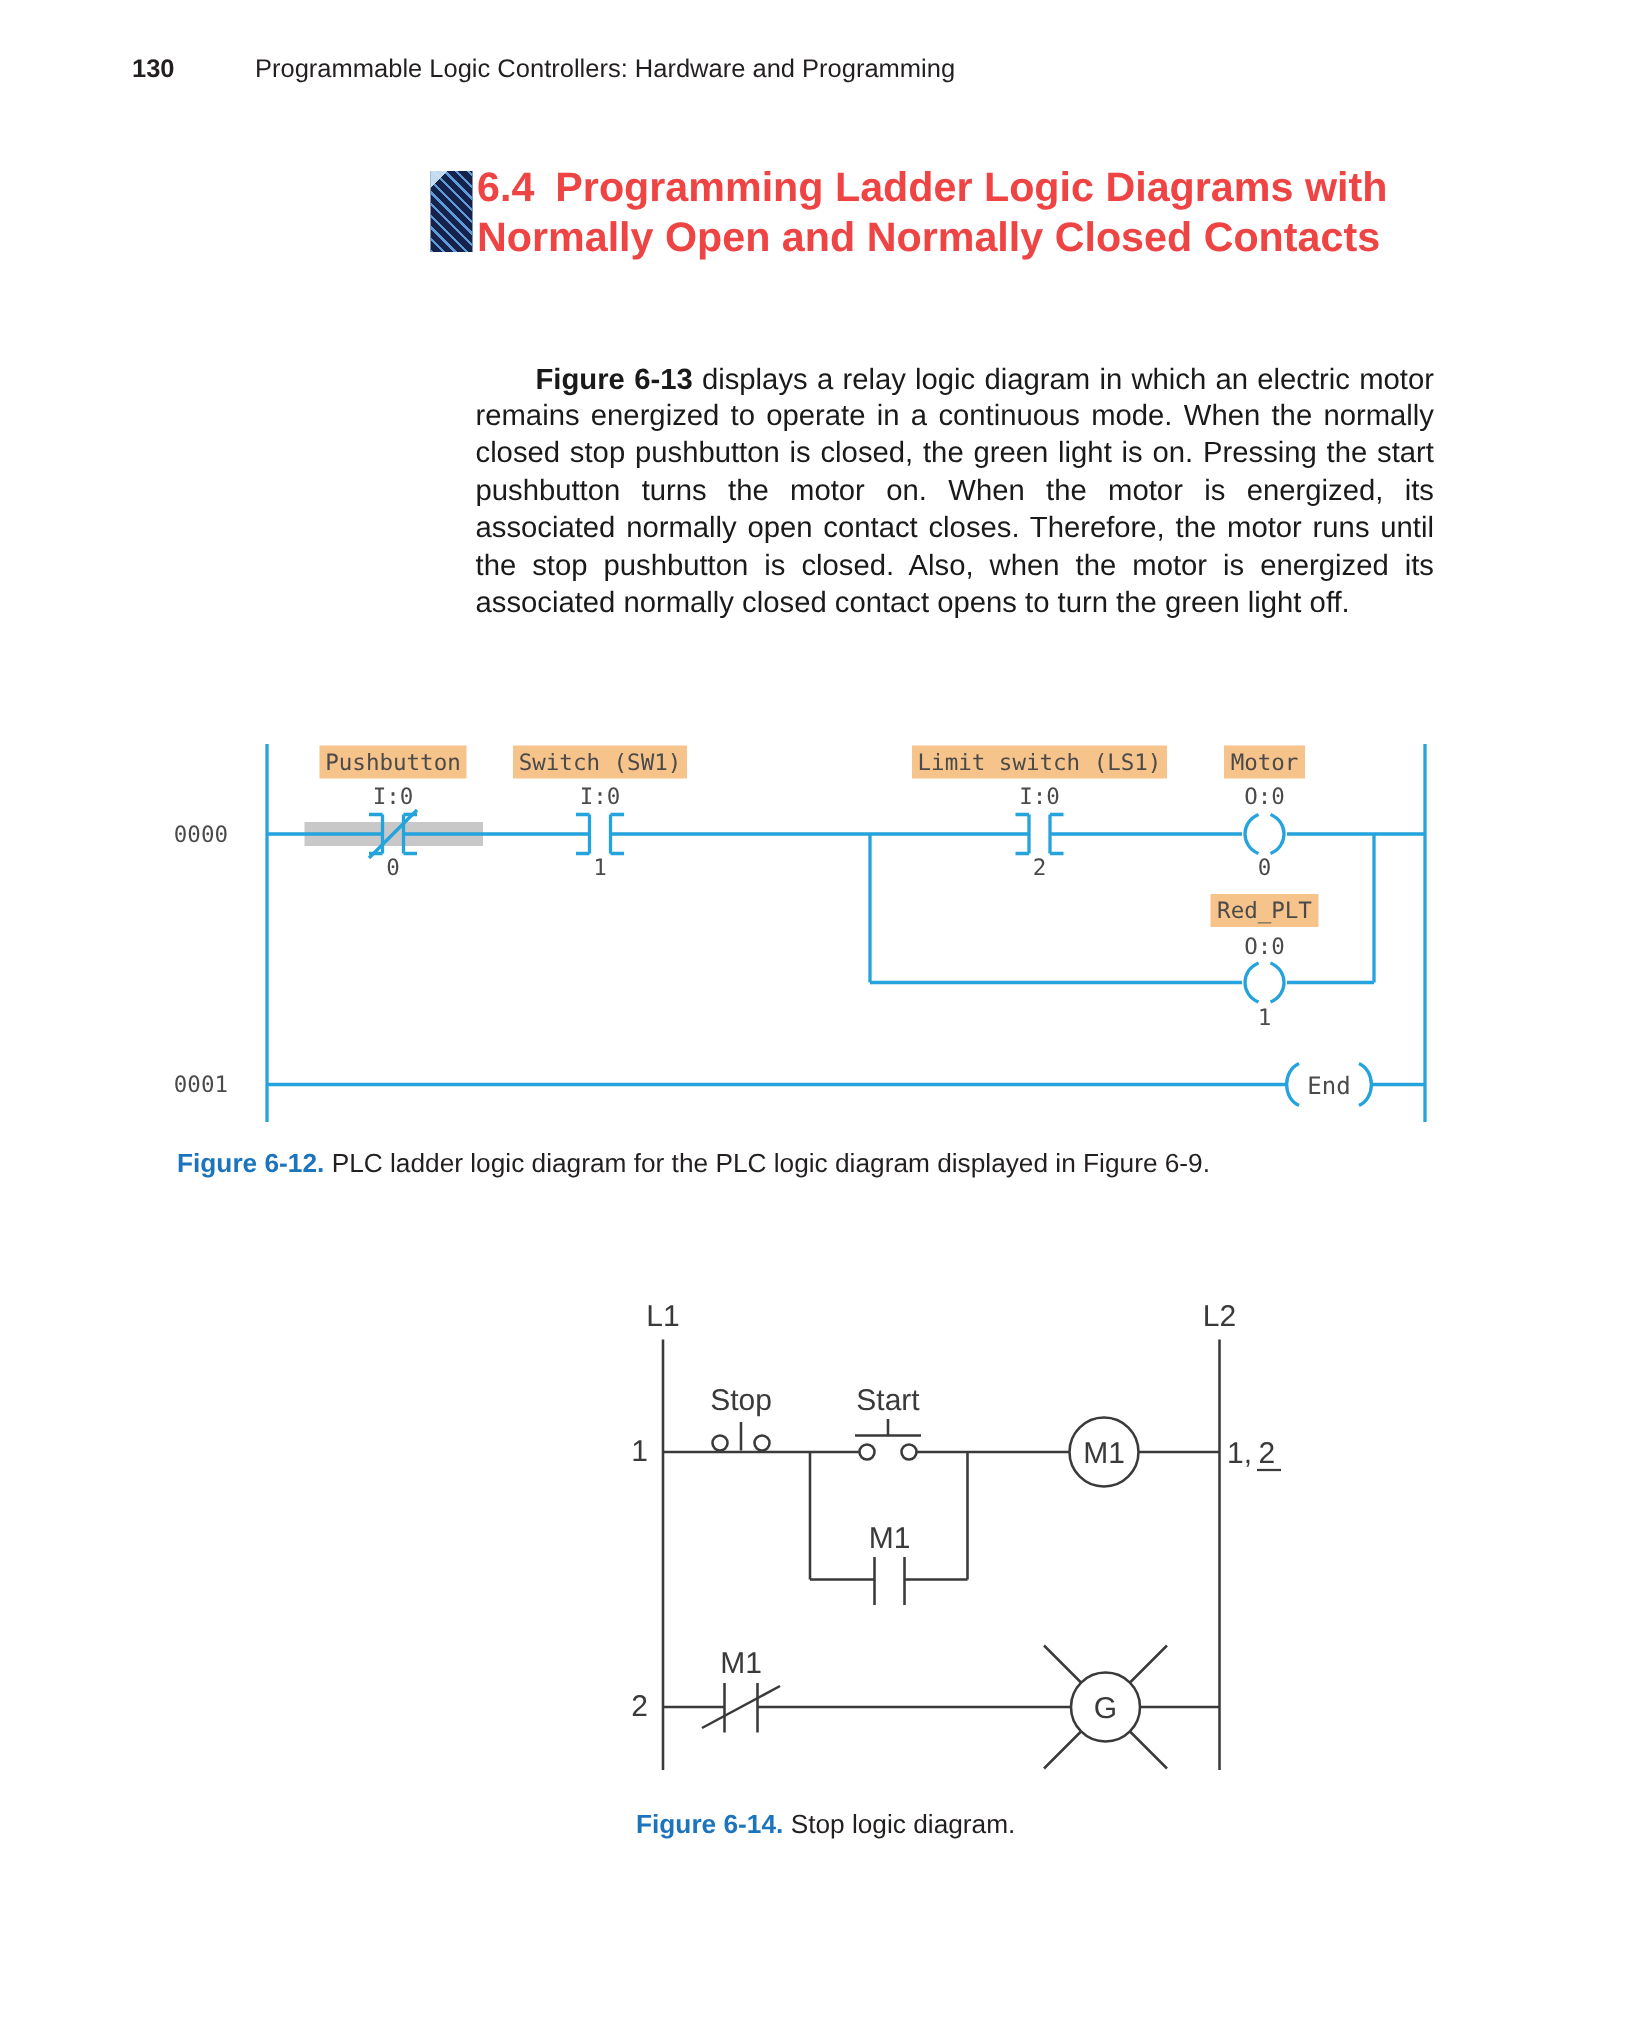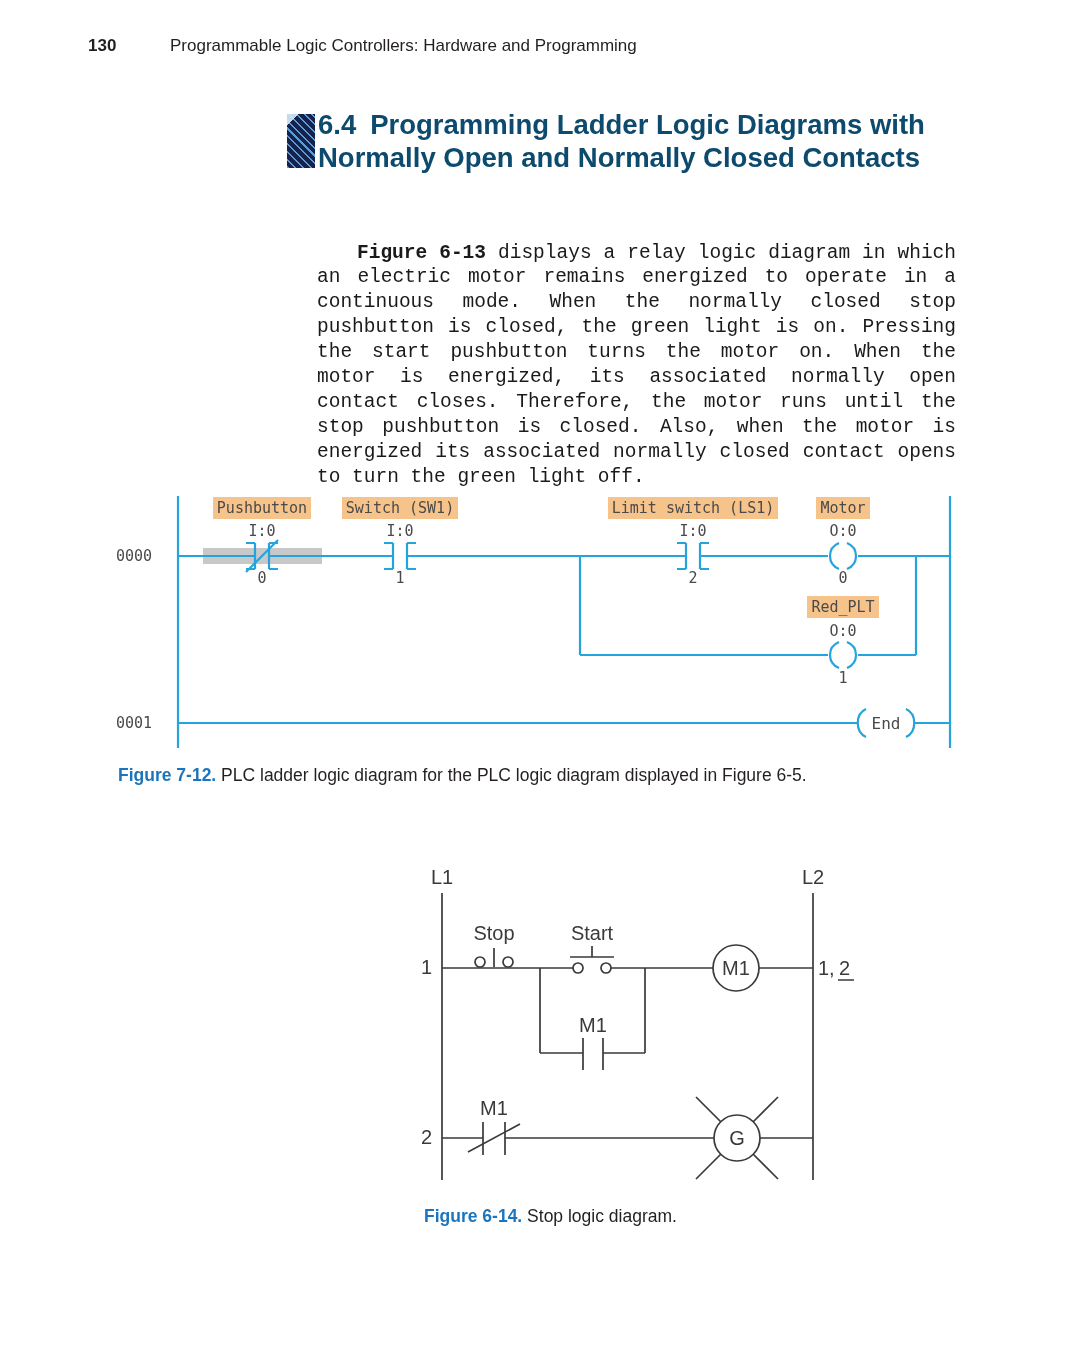--- a/index.html
+++ b/index.html
@@ -16,28 +16,28 @@
   
   .section-icon{
     left:287px;top:114px;width:28px;height:54px;
     background-color:#15234c;
     background-image:
       linear-gradient(135deg, rgba(205,228,246,.95) 0 8px, rgba(205,228,246,0) 8px),
       repeating-linear-gradient(45deg, #5e9bd6 0 1.5px, rgba(0,0,0,0) 1.5px 5.5px);
   }
   .section-heading{
     left:318px;top:109px;width:618px;
-    font-size:27.5px;font-weight:bold;line-height:32.5px;color:#0c4a6e;
+    font-size:27.5px;font-weight:bold;line-height:32.5px;color:#ef4444;
   }
   .section-heading .num{padding-right:14px;}
 
   
   .body-par{
     left:317px;top:221px;width:639px;
-    font-family:Liberation Mono, monospace;font-size:19.5px;line-height:24.9px;
+    font-family:Liberation Sans, sans-serif;font-size:19.5px;line-height:24.9px;
     text-align:justify;text-indent:40px;color:#1a1a1a;
   }
   .body-par b{font-weight:bold;}
 
   
   .caption{font-size:17.5px;color:#231f20;}
   .caption .cap-label{color:#1c75bc;font-weight:bold;}
   .cap612{left:118px;top:765px;}
   .cap613{left:424px;top:1206px;}
 
@@ -116,21 +116,21 @@
   <text class="plc-txt" x="743" y="56" text-anchor="middle">O:0</text>
   <text class="plc-txt" x="743" y="103" text-anchor="middle">0</text>
 
   <text class="plc-txt" x="743" y="132" text-anchor="middle">Red_PLT</text>
   <text class="plc-txt" x="743" y="156" text-anchor="middle">O:0</text>
   <text class="plc-txt" x="743" y="203" text-anchor="middle">1</text>
 
   <text class="plc-end" x="786" y="249" text-anchor="middle">End</text>
 </svg>
 
-<div class="abs caption cap612"><span class="cap-label">Figure 7-12.</span><span> PLC ladder logic diagram for the PLC logic diagram displayed in Figure 6-5.</span></div>
+<div class="abs caption cap612"><span class="cap-label">Figure 6-12.</span><span> PLC ladder logic diagram for the PLC logic diagram displayed in Figure 6-9.</span></div>
 
 <svg class="abs" style="left:410px;top:862px;" width="460" height="330" viewBox="0 0 460 330">
   <g stroke="#3a3a3a" stroke-width="1.7" fill="none">
 
     <path d="M32,31 V318"></path>
     <path d="M403,31 V318"></path>
 
     <path d="M32,106 H163 M201,106 H303 M349,106 H403"></path>
 
     <g>

